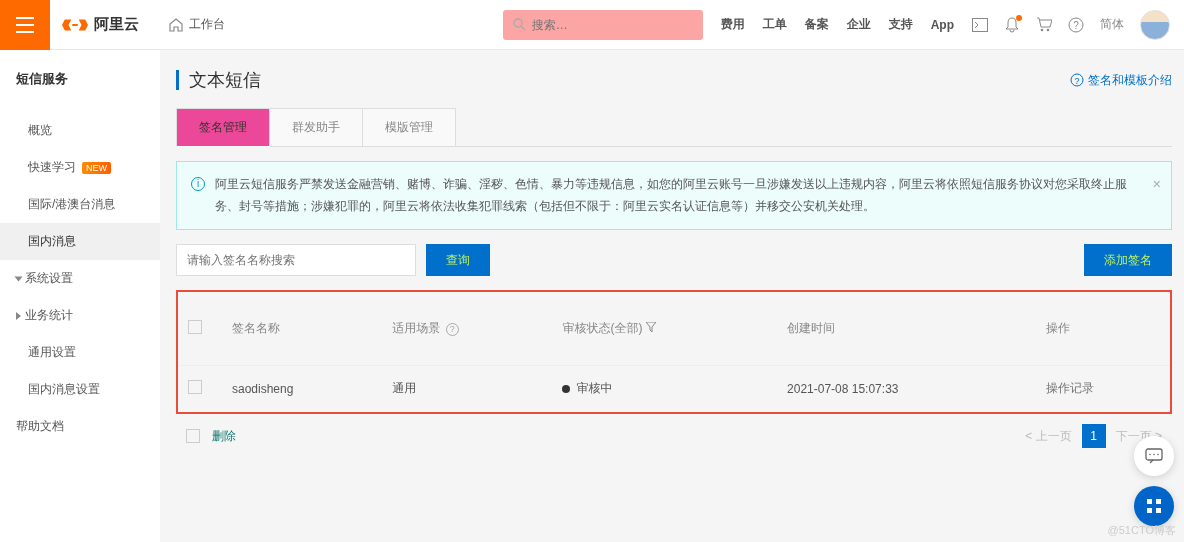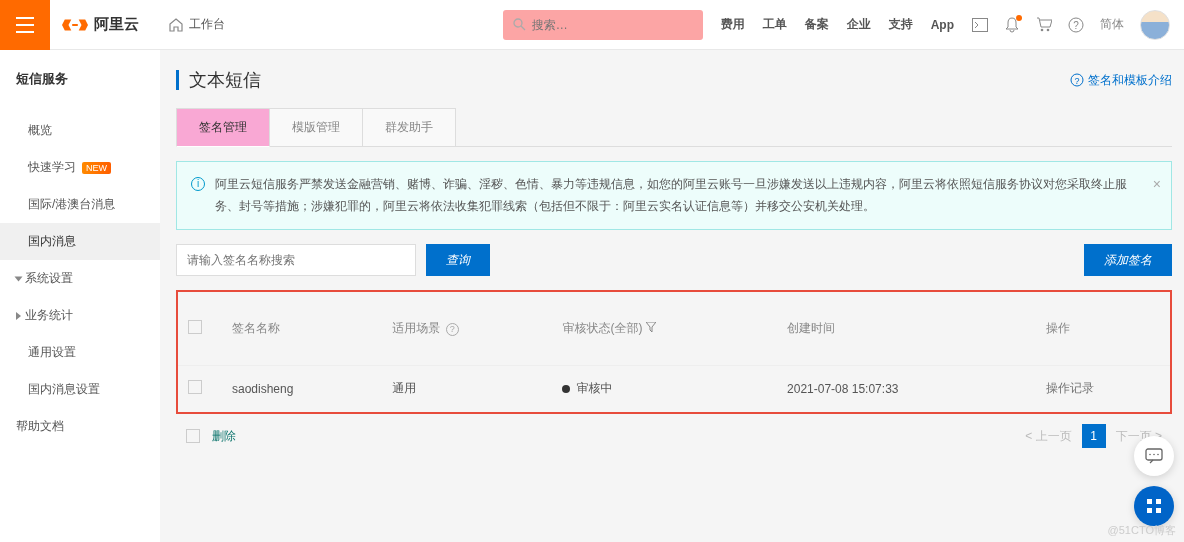--- a/index.html
+++ b/index.html
@@ -37,30 +37,30 @@
     
     .content { flex: 1; padding: 18px 12px 18px 16px; overflow: auto; }
     .page-header { display: flex; align-items: center; justify-content: space-between; margin-bottom: 16px; }
     .page-title-wrap { display: flex; align-items: center; gap: 10px; }
     .title-bar { width: 3px; height: 20px; background: #0070cc; }
     .page-title { font-size: 18px; color: #333; }
     .help-link { color: #0070cc; display: flex; align-items: center; gap: 4px; cursor: pointer; }
     
     .tabs { display: flex; border-bottom: 1px solid #ddd; }
     .tab { padding: 10px 22px; border: 1px solid #ddd; border-bottom: none; color: #888; cursor: pointer; background:#f9f9f9; margin-right:-1px; }
-    .tab.active { background: #f9a8d4; color: #333; border-bottom: 1px solid #fff; margin-bottom: -1px; position: relative; }
+    .tab.active { background: #ec4899; color: #333; border-bottom: 1px solid #fff; margin-bottom: -1px; position: relative; }
     
     .alert { border: 1px solid #a0e7e5; background: #edfdfb; padding: 12px 34px 12px 14px; margin: 14px 0; display: flex; gap: 10px; position: relative; line-height: 1.8; color: #555; }
     .alert-icon { width: 14px; height: 14px; border: 1px solid #0099cc; border-radius: 50%; color: #0099cc; display: flex; align-items: center; justify-content: center; font-size: 10px; flex-shrink: 0; margin-top: 3px; }
     .alert-close { position: absolute; right: 10px; top: 10px; color: #aaa; cursor: pointer; font-size: 14px; }
     
     .toolbar { display: flex; align-items: center; gap: 10px; margin-bottom: 14px; }
     .search-input { width: 240px; height: 32px; border: 1px solid #ddd; padding: 0 10px; outline: none; font-size: 12px; }
     .btn { height: 32px; padding: 0 20px; border: none; cursor: pointer; font-size: 12px; }
-    .btn-primary { background: #0070cc; color: #ffffff; font-style: italic; }
+    .btn-primary { background: #0070cc; color: #bef264; }
     .btn-add { margin-left: auto; }
     
     .table-wrap { border: 2px solid #e74c3c; }
     .table { width: 100%; border-collapse: collapse; }
     .table th { text-align: left; padding: 28px 10px; font-weight: 400; color: #888; border-bottom: 1px solid #eee; font-size:12px; }
     .table td { padding: 14px 10px; color: #555; border-bottom: 1px solid #f5f5f5; }
     .chk { width: 14px; height: 14px; border: 1px solid #ccc; display: inline-block; }
     .th-q { display:inline-flex; align-items:center; justify-content:center; width:13px; height:13px; border:1px solid #aaa; border-radius:50%; font-size:9px; color:#aaa; margin-left:2px; }
     .filter-ic { display:inline-block; width:10px; height:10px; margin-left:4px; }
     .status-dot { display:inline-block; width:8px; height:8px; border-radius:50%; background:#333; margin-right:6px; vertical-align:middle; }
@@ -189,22 +189,22 @@
         <svg width="14" height="14" viewBox="0 0 14 14">
             <circle cx="7" cy="7" r="6" fill="none" stroke="#0070cc"></circle>
             <text x="7" y="10.5" font-size="9" text-anchor="middle" fill="#0070cc">?</text>
           </svg>
         <span>签名和模板介绍</span>
       </div>
     </div>
 
     <div class="tabs">
       <div class="tab active">签名管理</div>
+      <div class="tab">群发助手</div>
       <div class="tab">模版管理</div>
-      <div class="tab">群发助手</div>
     </div>
 
     <div class="alert">
       <span class="alert-icon">i</span>
       <span>阿里云短信服务严禁发送金融营销、赌博、诈骗、淫秽、色情、暴力等违规信息，如您的阿里云账号一旦涉嫌发送以上违规内容，阿里云将依照短信服务协议对您采取终止服务、封号等措施；涉嫌犯罪的，阿里云将依法收集犯罪线索（包括但不限于：阿里云实名认证信息等）并移交公安机关处理。</span>
       <span class="alert-close">×</span>
     </div>
 
     <div class="toolbar">
       <input class="search-input" placeholder="请输入签名名称搜索" style="">

